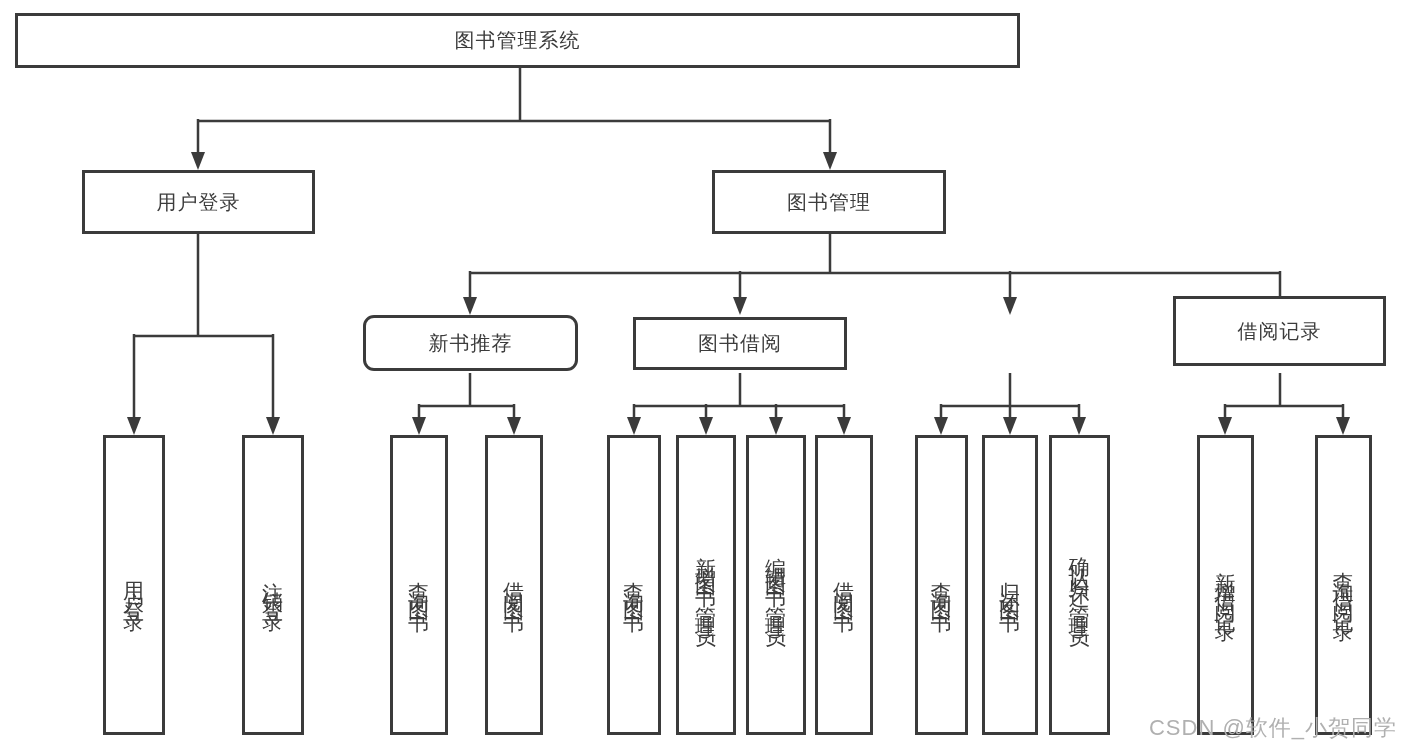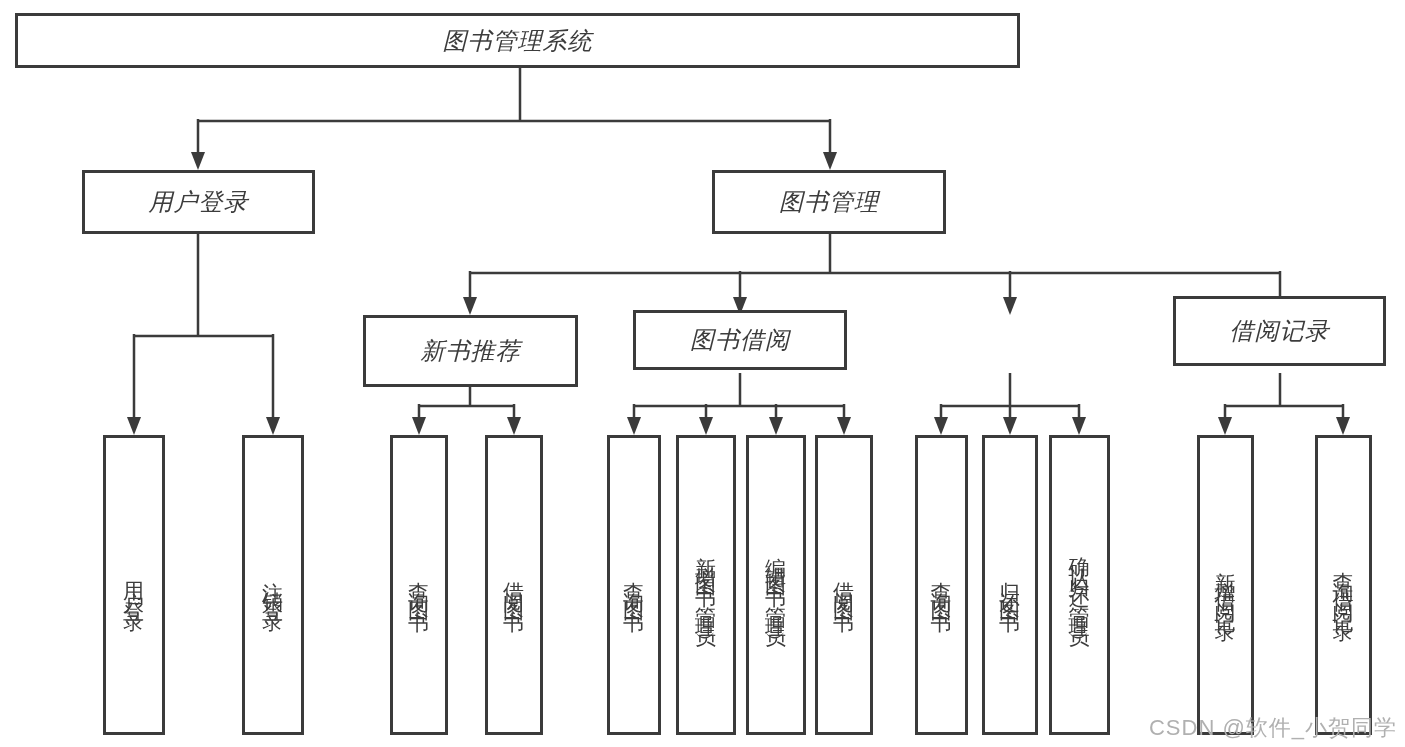--- a/index.html
+++ b/index.html
@@ -25,24 +25,23 @@
     box-sizing: border-box;
     background: #fff;
     border: 3px solid var(--line, #3b3b3b);
     display: flex;
     align-items: center;
     justify-content: center;
     color: var(--text, #3c3c3c);
     text-align: center;
   }
   .node.h {
-    font-size: 24px;
+    font-size: 20px;
     letter-spacing: 1px;
     white-space: nowrap;
-    font-style: italic;
   }
   .node.v .vtext {
     writing-mode: vertical-rl;
     text-orientation: mixed;
     font-size: 21px;
     letter-spacing: 10px;
     line-height: 1;
   }
   .leaf { top: 435px; height: 300px; }
   .watermark {
@@ -93,22 +92,22 @@
       <polygon points="1218,417 1232,417 1225,435"></polygon>
       <polygon points="1336,417 1350,417 1343,435"></polygon>
     </g>
   </svg>
 
   <div class="node h" style="left:15px; top:13px; width:1005px; height:55px;">图书管理系统</div>
 
   <div class="node h" style="left:82px; top:170px; width:233px; height:64px;">用户登录</div>
   <div class="node h" style="left:712px; top:170px; width:234px; height:64px;">图书管理</div>
 
-  <div class="node h" style="left:363px; top:315px; width:215px; height:72px;">新书推荐</div>
-  <div class="node h" style="left:633px; top:310px; width:214px; height:60px;">图书借阅</div>
+  <div class="node h" style="left:363px; top:315px; width:215px; height:56px;border-radius:11px;">新书推荐</div>
+  <div class="node h" style="left:633px; top:317px; width:214px; height:53px;">图书借阅</div>
   <div class="node h" style="left:1173px; top:296px; width:213px; height:70px;">借阅记录</div>
 
   <div class="node v leaf" style="left:103px; width:62px;">
     <span class="vtext">用户登录</span>
   </div>
   <div class="node v leaf" style="left:242px; width:62px;">
     <span class="vtext">注销登录</span>
   </div>
   <div class="node v leaf" style="left:390px; width:58px;">
     <span class="vtext">查询图书</span>

